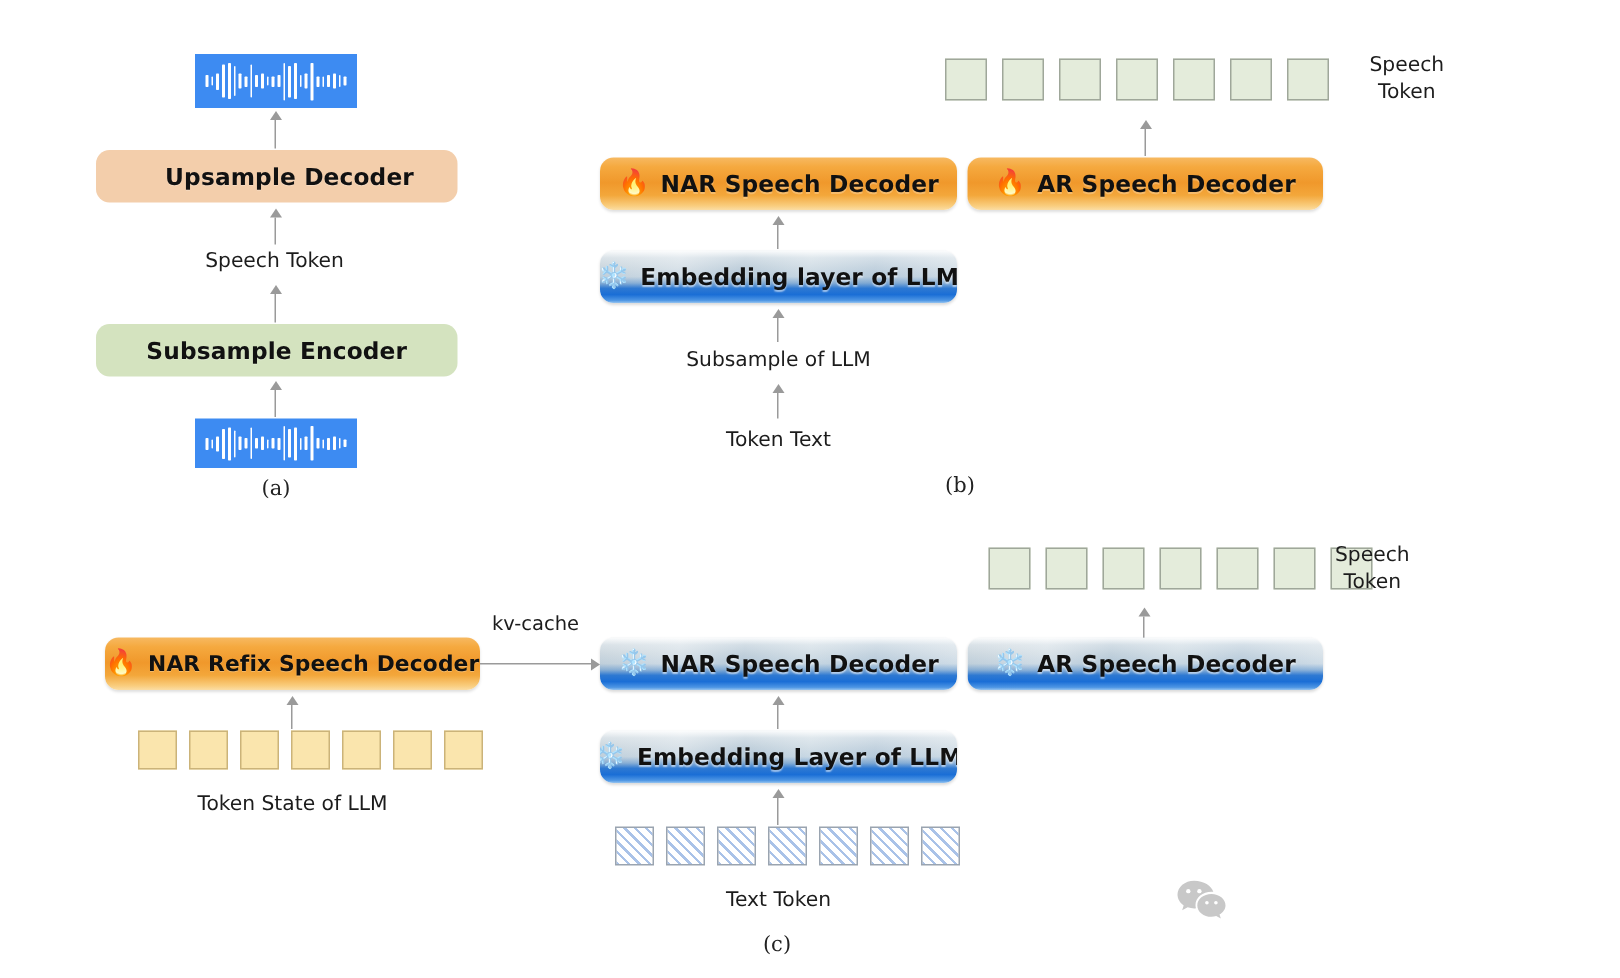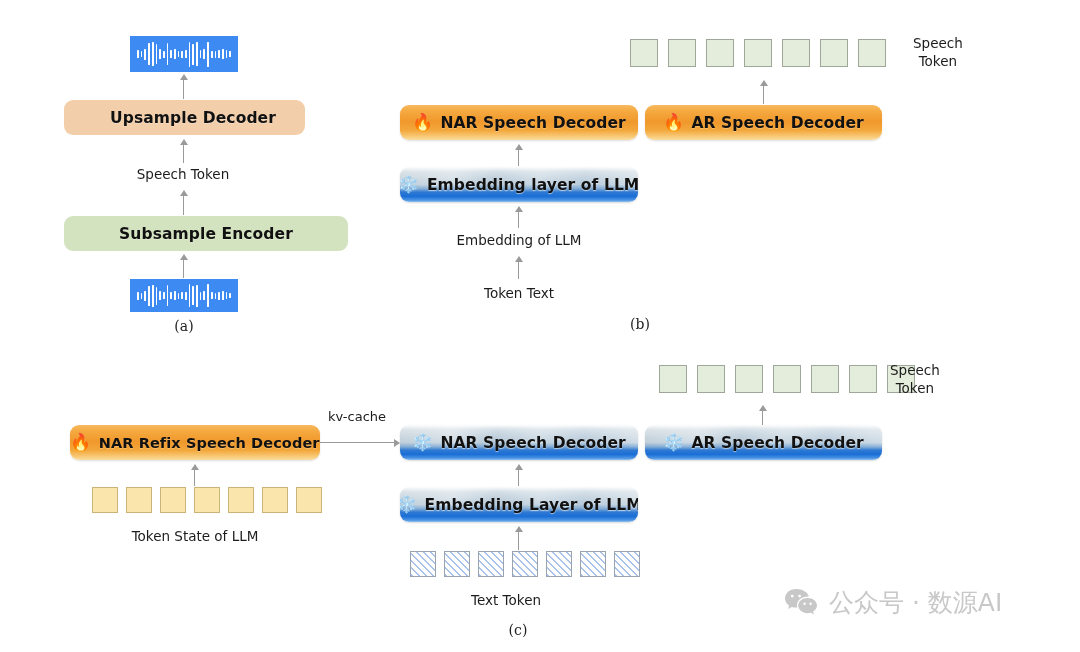--- a/index.html
+++ b/index.html
@@ -246,21 +246,21 @@
       <div class="shaft"></div>
   </div>
 
   <div class="lbl lbl-center" style="left:183px; top:166px;">Speech Token</div>
 
   <div class="arrow-v" style="left:178px; top:190px; height:25px;">
     <div class="head"></div>
       <div class="shaft"></div>
   </div>
 
-  <div class="module mod-green" style="left:64px; top:216px; width:284px; height:35px;">
+  <div class="module mod-green" style="left:64px; top:216px; width:241px; height:35px;">
     <span class="mlabel">Subsample Encoder</span>
   </div>
 
   <div class="arrow-v" style="left:178px; top:254px; height:24px;">
     <div class="head"></div>
       <div class="shaft"></div>
   </div>
 
   <div class="waveform" style="left:130px; top:279px; width:108px; height:33px;" id="wave-a-bottom">
       <i style="height: 8px;"></i>
@@ -329,21 +329,21 @@
   <div class="module mod-ice" style="left:400px; top:167px; width:238px; height:35px;">
     <span class="micon">❄️</span>
     <span class="mlabel">Embedding layer of LLM</span>
   </div>
 
   <div class="arrow-v" style="left:513px; top:206px; height:22px;">
     <div class="head"></div>
       <div class="shaft"></div>
   </div>
 
-  <div class="lbl lbl-center" style="left:519px; top:232px;">Embedding of LLM</div>
+  <div class="lbl lbl-center" style="left:519px; top:232px;">Subsample of LLM</div>
 
   <div class="arrow-v" style="left:513px; top:256px; height:23px;">
     <div class="head"></div>
       <div class="shaft"></div>
   </div>
 
   <div class="lbl lbl-center" style="left:519px; top:285px;">Token Text</div>
 
   <div class="caption" style="left:640px; top:316px;">(b)</div>
 
@@ -421,31 +421,30 @@
   <div class="tokrow" style="left:410px; top:551px; gap:8px;" id="tokrow-c-text">
       <div class="tok tok-hatch" style="width: 26px; height: 26px;"></div>
       <div class="tok tok-hatch" style="width: 26px; height: 26px;"></div>
       <div class="tok tok-hatch" style="width: 26px; height: 26px;"></div>
       <div class="tok tok-hatch" style="width: 26px; height: 26px;"></div>
       <div class="tok tok-hatch" style="width: 26px; height: 26px;"></div>
       <div class="tok tok-hatch" style="width: 26px; height: 26px;"></div>
       <div class="tok tok-hatch" style="width: 26px; height: 26px;"></div>
     </div>
 
-  <div class="lbl lbl-center" style="left:506px; top:592px;text-align:center;">Text Token</div>
+  <div class="lbl lbl-center" style="left:519px; top:592px;text-align:center;">Text Token</div>
 
   <div class="caption" style="left:518px; top:622px;">(c)</div>
 
   <div class="watermark" style="left:784px; top:586px;">
     <span>
       <svg class="wechat-mark" width="34" height="29" viewBox="0 0 34 29" aria-hidden="true">
         <path fill="#c8c8c8" d="M12.1 1.1C5.9 1.1 1 5.3 1 10.4c0 2.9 1.6 5.5 4.1 7.2l-1 3.3 3.7-2a13.8 13.8 0 0 0 4.3.7c.4 0 .8 0 1.2-.1a8.3 8.3 0 0 1-.3-2.2c0-4.9 4.8-8.8 10.7-8.8.4 0 .8 0 1.2.1C23.8 4.5 18.5 1.1 12.1 1.1z"></path>
         <circle cx="8.2" cy="8.1" r="1.45" fill="#ffffff"></circle>
         <circle cx="15.6" cy="8.1" r="1.45" fill="#ffffff"></circle>
         <path fill="#c8c8c8" d="M33 17.6c0-4.2-4.2-7.6-9.4-7.6s-9.4 3.4-9.4 7.6 4.2 7.6 9.4 7.6c1.1 0 2.2-.2 3.2-.5l3.1 1.7-.9-2.8c2.4-1.4 4-3.6 4-6z"></path>
         <circle cx="20.6" cy="15.8" r="1.2" fill="#ffffff"></circle>
         <circle cx="26.6" cy="15.8" r="1.2" fill="#ffffff"></circle>
       </svg>
     </span>
-    <span>公众号 · 数源AI</span>
   </div>
 
 </div>
 
 </body></html>

